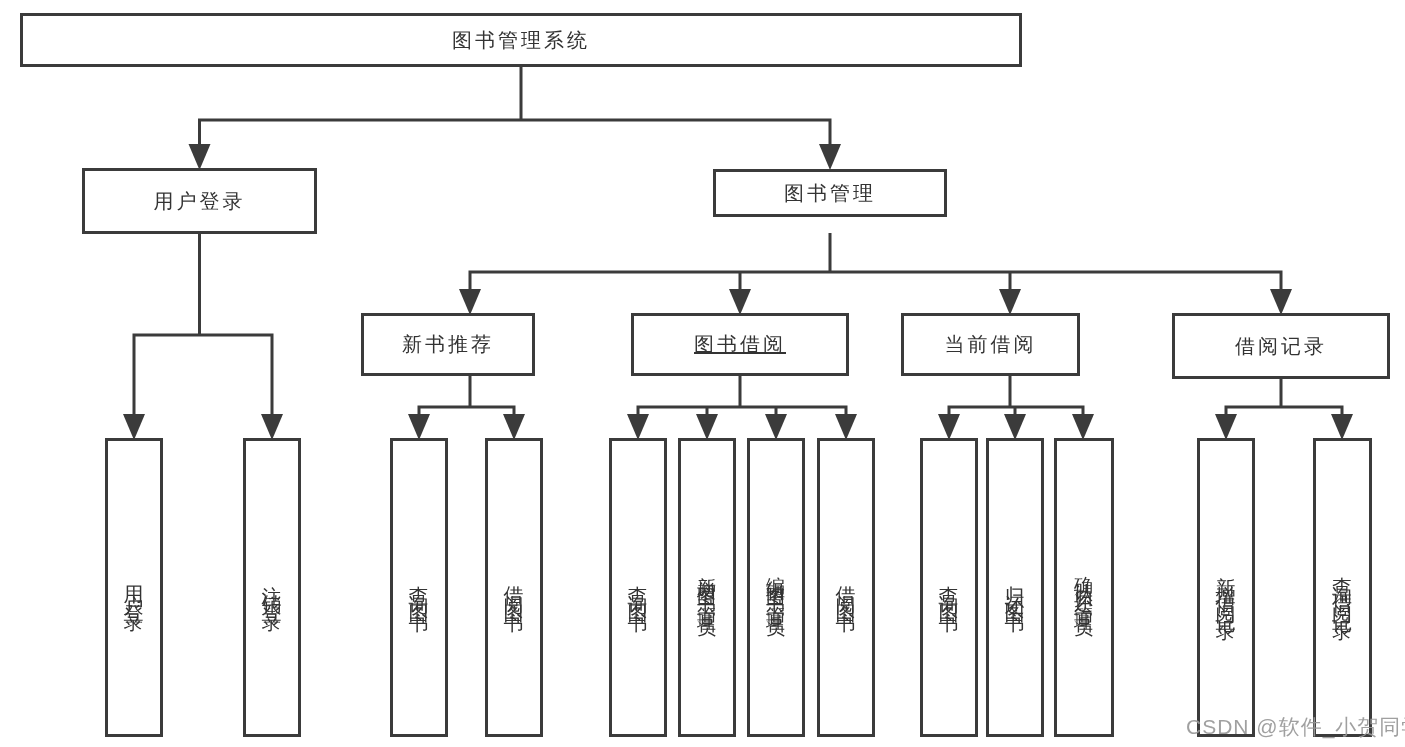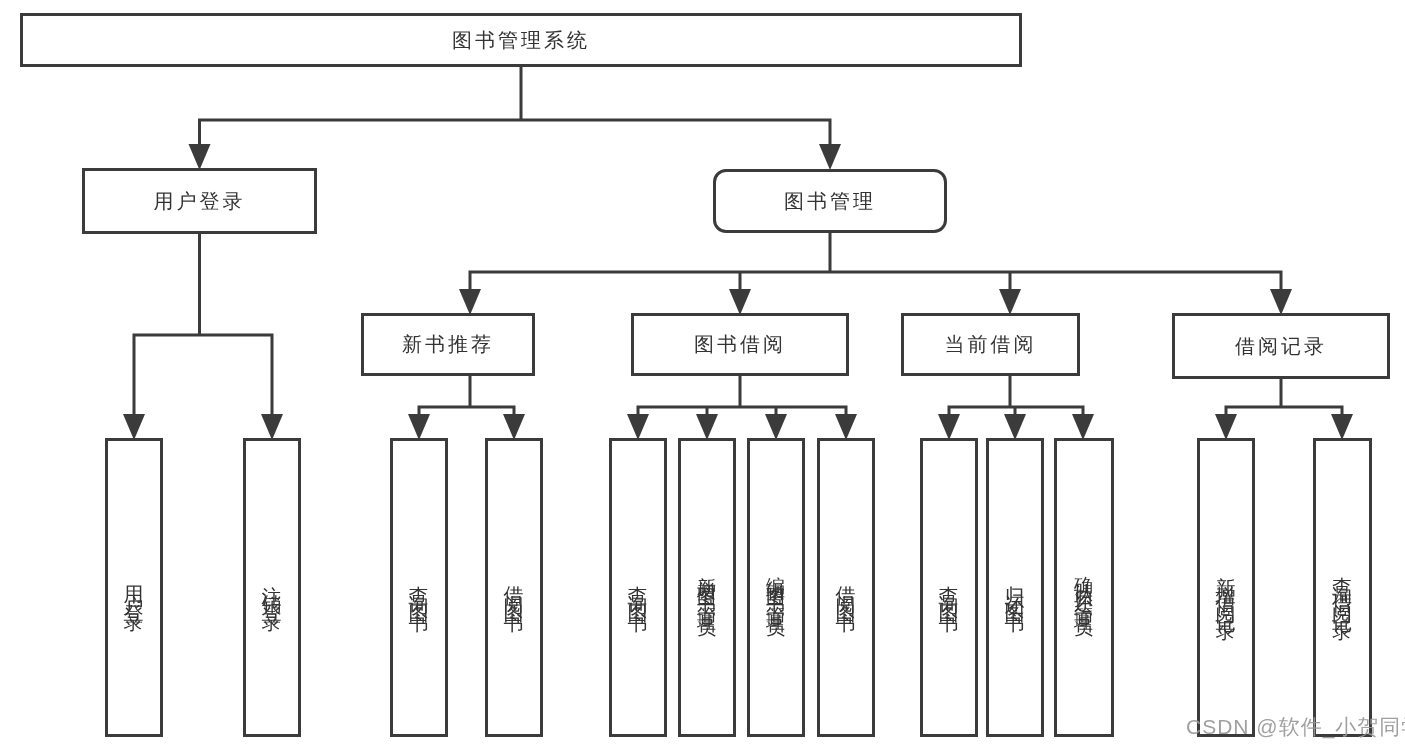--- a/index.html
+++ b/index.html
@@ -119,24 +119,24 @@
       <polygon points="1004,414 1026,414 1015,440"></polygon>
       <polygon points="1072,414 1094,414 1083,440"></polygon>
       <polygon points="1215,414 1237,414 1226,440"></polygon>
       <polygon points="1331,414 1353,414 1342,440"></polygon>
     </g>
   </svg>
 
   <div class="node h" style="left:20px; top:13px; width:1002px; height:54px;">图书管理系统</div>
 
   <div class="node h" style="left:82px; top:168px; width:235px; height:66px;">用户登录</div>
-  <div class="node h" style="left:713px; top:169px; width:234px; height:64px;border-radius:13px;">图书管理</div>
+  <div class="node h" style="left:713px; top:169px; width:234px; height:48px;">图书管理</div>
 
   <div class="node h" style="left:361px; top:313px; width:174px; height:63px;">新书推荐</div>
-  <div class="node h" style="left:631px; top:313px; width:218px; height:63px;">图书借阅</div>
+  <div class="node h" style="left:631px; top:313px; width:218px; height:63px;text-decoration:underline;">图书借阅</div>
   <div class="node h" style="left:901px; top:313px; width:179px; height:63px;">当前借阅</div>
   <div class="node h" style="left:1172px; top:313px; width:218px; height:66px;">借阅记录</div>
 
   <div class="node v" style="left:105px; top:438px; width:58px; height:299px;">用户登录</div>
   <div class="node v" style="left:243px; top:438px; width:58px; height:299px;">注销登录</div>
 
   <div class="node v" style="left:390px; top:438px; width:58px; height:299px;">查询图书</div>
   <div class="node v" style="left:485px; top:438px; width:58px; height:299px;">借阅图书</div>
 
   <div class="node v" style="left:609px; top:438px; width:58px; height:299px;">查询图书</div>

